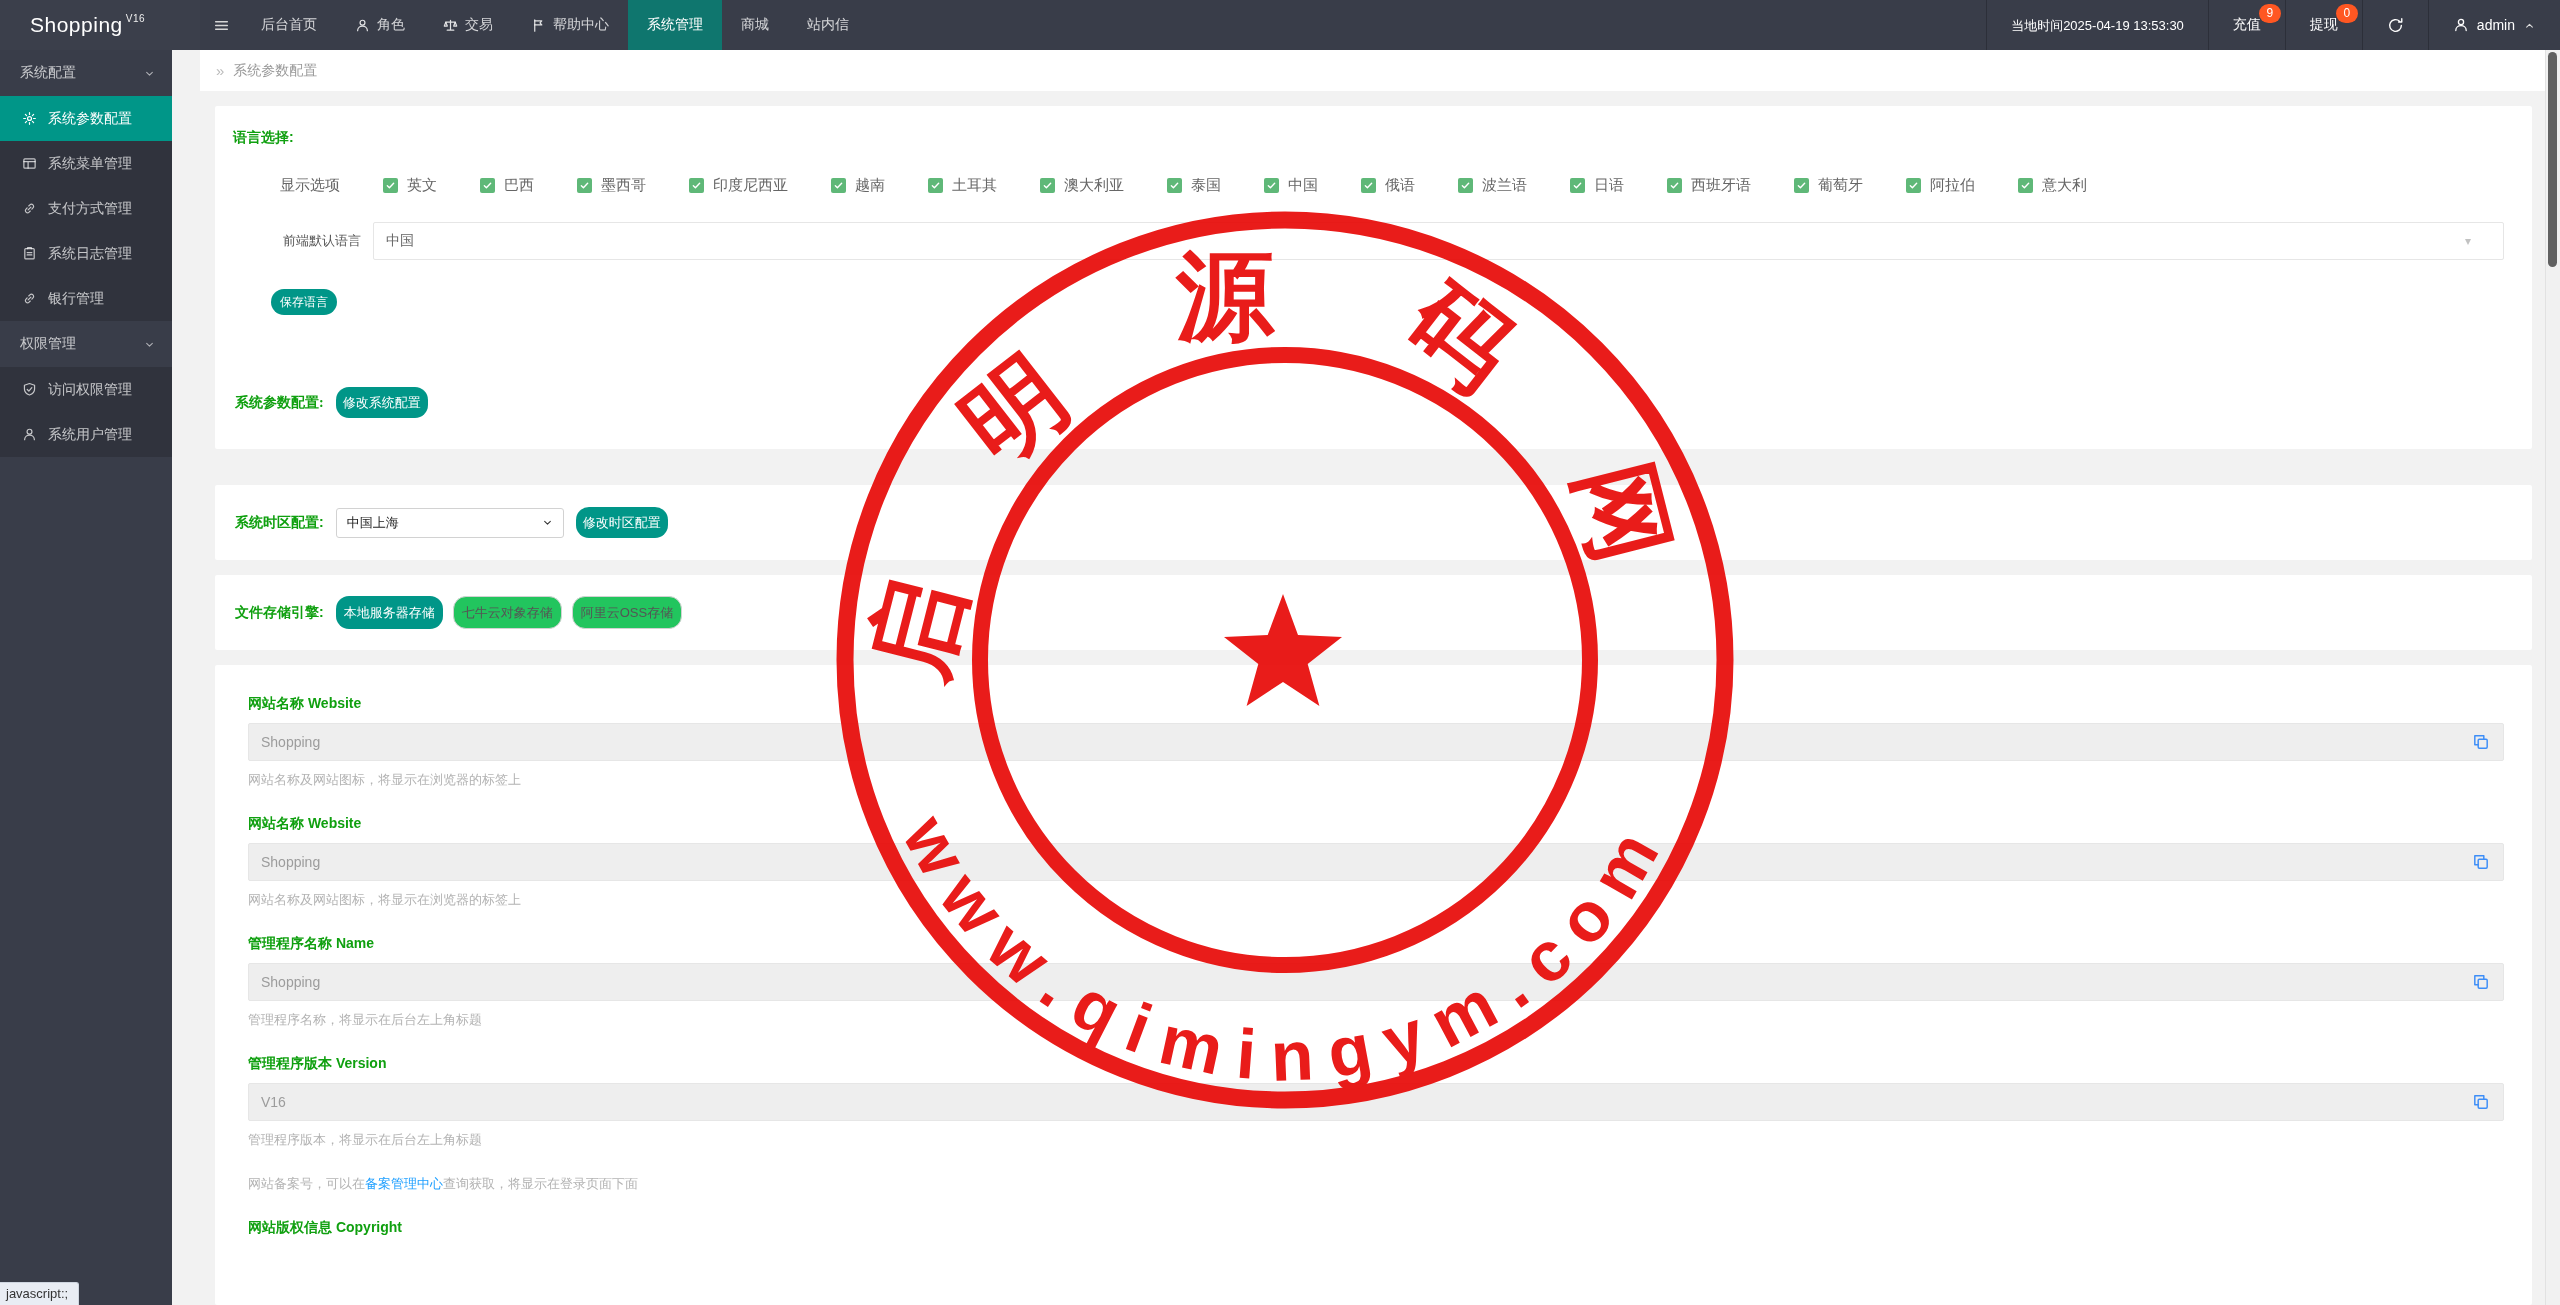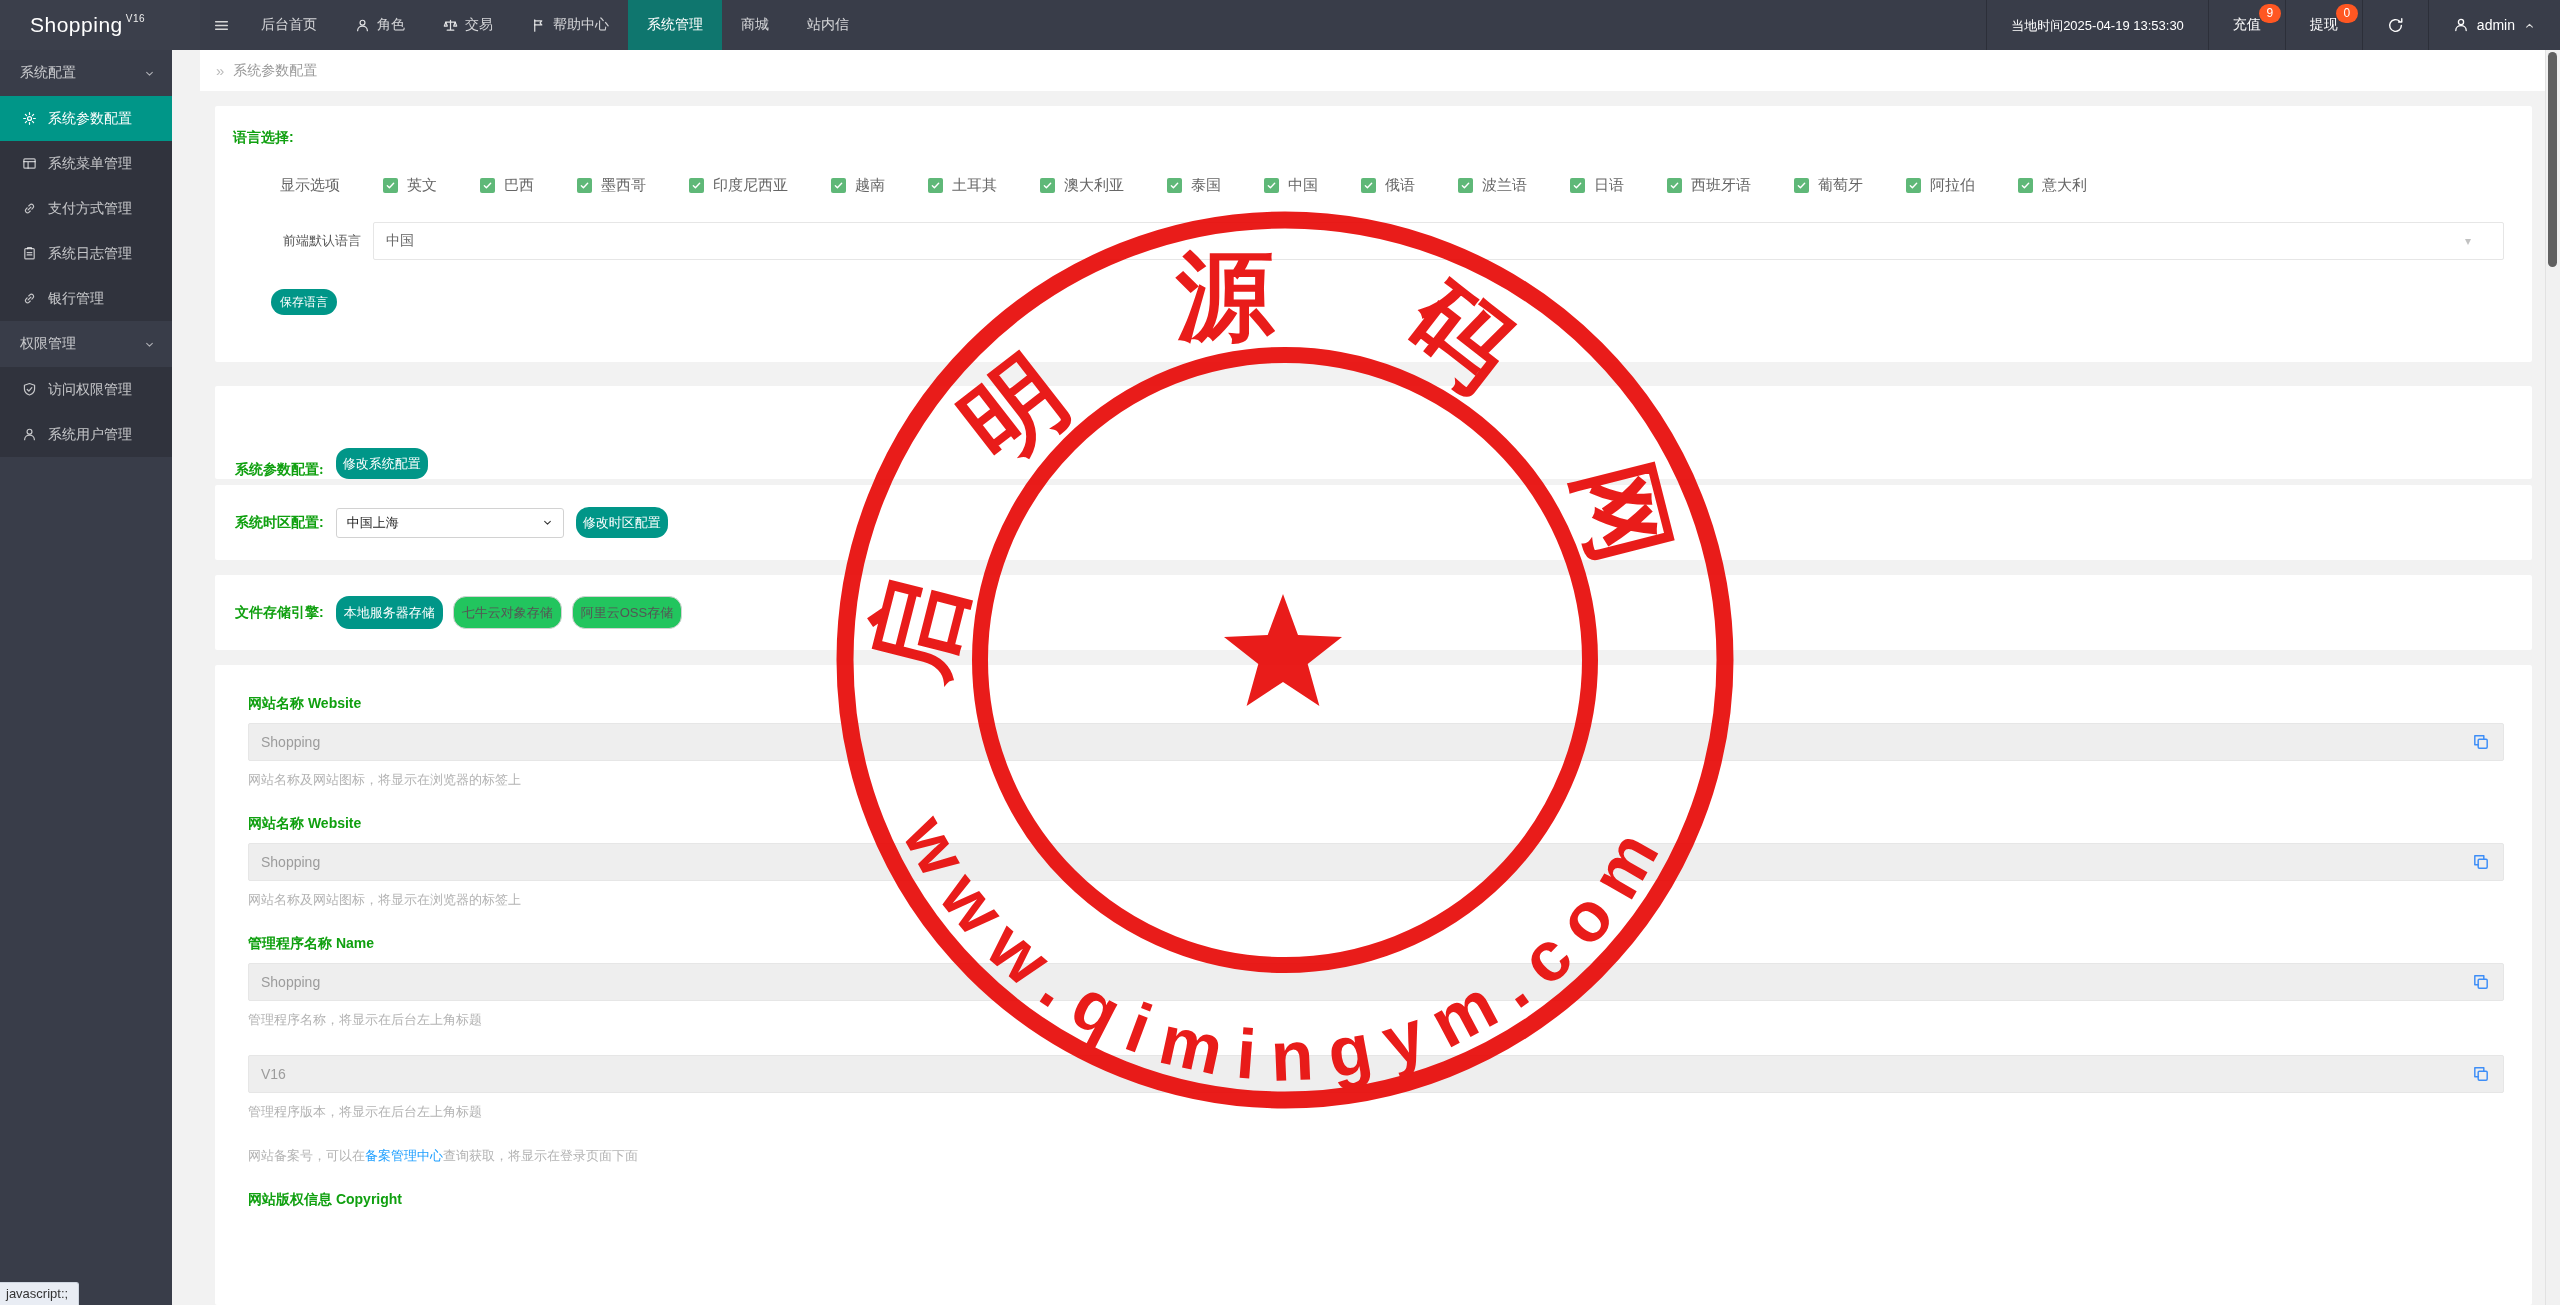--- a/index.html
+++ b/index.html
@@ -24,21 +24,21 @@
   .side-items{background:#30333D;}
   .side-item{height:45px;display:flex;align-items:center;gap:10px;padding-left:21px;color:rgba(255,255,255,.72);font-size:14px;cursor:pointer;}
   .side-item.active{background:#009688;color:#fff;}
   .side-item .sicon{display:flex;width:17px;justify-content:center;}
   
   .breadcrumb{position:absolute;top:50px;left:200px;right:15px;height:41px;background:#fff;display:flex;align-items:center;padding-left:16px;font-size:14px;color:#999;z-index:10;}
   .breadcrumb .sep{color:#bbb;margin-right:9px;font-size:15px;}
   
   .panel{position:absolute;left:215px;right:28px;background:#fff;border-radius:2px;box-sizing:border-box;z-index:5;}
   #panel-lang{top:106px;height:256px;padding-left:18px;}
-  #panel-sys{top:386px;height:93px;display:flex;align-items:flex-end;padding-left:20px;font-family:Liberation Serif, serif;}
+  #panel-sys{top:356px;height:93px;display:flex;align-items:center;padding-left:20px;font-family:Liberation Serif, serif;}
   #panel-tz{top:485px;height:75px;display:flex;align-items:center;padding-left:20px;}
   #panel-store{top:575px;height:75px;display:flex;align-items:center;padding-left:20px;}
   #panel-form{top:665px;height:640px;padding:30px 28px 0 33px;}
   .green-label{font-size:14px;font-weight:bold;color:#10A010;}
   .lang-title{padding-top:23px;}
   .lang-row{margin-top:29px;padding-left:47px;display:flex;align-items:center;gap:0 43px;font-size:15px;color:#666;white-space:nowrap;}
   .lang-item{display:flex;align-items:center;gap:9px;cursor:pointer;}
   .cb{width:15px;height:15px;background:#5FB878;border-radius:2px;display:flex;align-items:center;justify-content:center;flex:0 0 auto;}
   .default-row{margin-top:27px;display:flex;align-items:center;margin-right:28px;}
   .default-label{margin-left:50px;font-size:13px;color:#555;}
@@ -456,20 +456,21 @@
         <span class="copy-ic">
           <svg width="18" height="18" viewBox="0 0 16 16">
             <rect x="5.5" y="5.5" width="8" height="8" rx="1" fill="none" stroke="#3E8EF7" stroke-width="1.3" stroke-linecap="round" stroke-linejoin="round"></rect>
             <path d="M10.5 5.5v-3h-8v8h3" fill="none" stroke="#3E8EF7" stroke-width="1.3" stroke-linecap="round" stroke-linejoin="round"></path>
           </svg>
         </span>
       </div>
       <div class="f-hint">管理程序名称，将显示在后台左上角标题</div>
     </div>
     <div class="field">
+      <div class="f-label">管理程序版本 Version</div>
       <div class="f-input">
         <span>V16</span>
         <span class="copy-ic">
           <svg width="18" height="18" viewBox="0 0 16 16">
             <rect x="5.5" y="5.5" width="8" height="8" rx="1" fill="none" stroke="#3E8EF7" stroke-width="1.3" stroke-linecap="round" stroke-linejoin="round"></rect>
             <path d="M10.5 5.5v-3h-8v8h3" fill="none" stroke="#3E8EF7" stroke-width="1.3" stroke-linecap="round" stroke-linejoin="round"></path>
           </svg>
         </span>
       </div>
       <div class="f-hint">管理程序版本，将显示在后台左上角标题</div>

